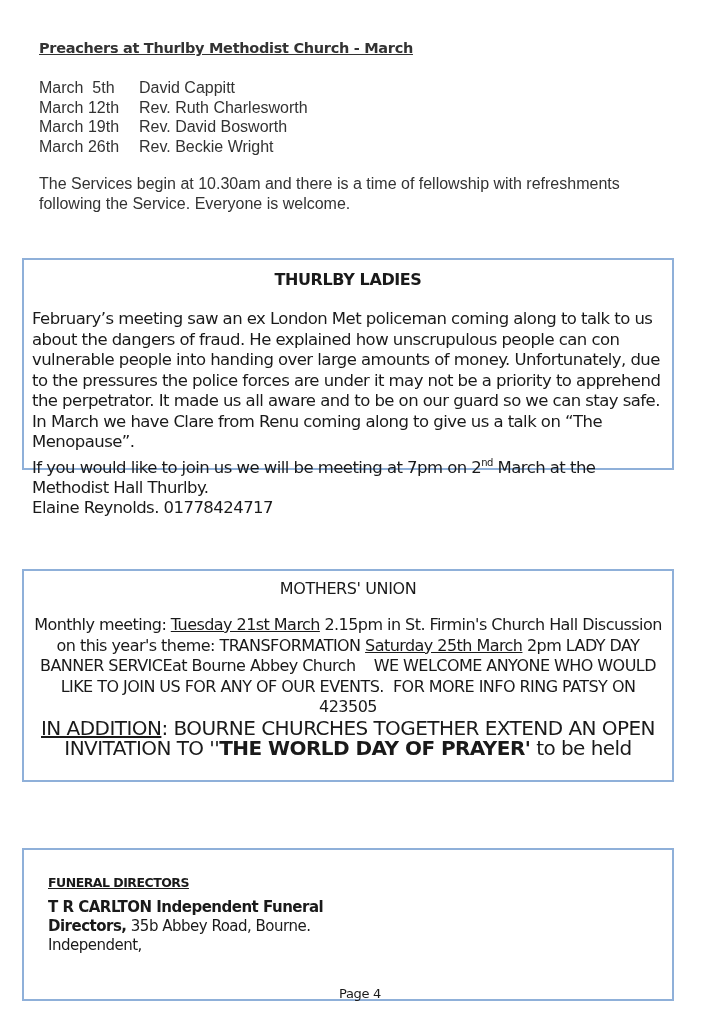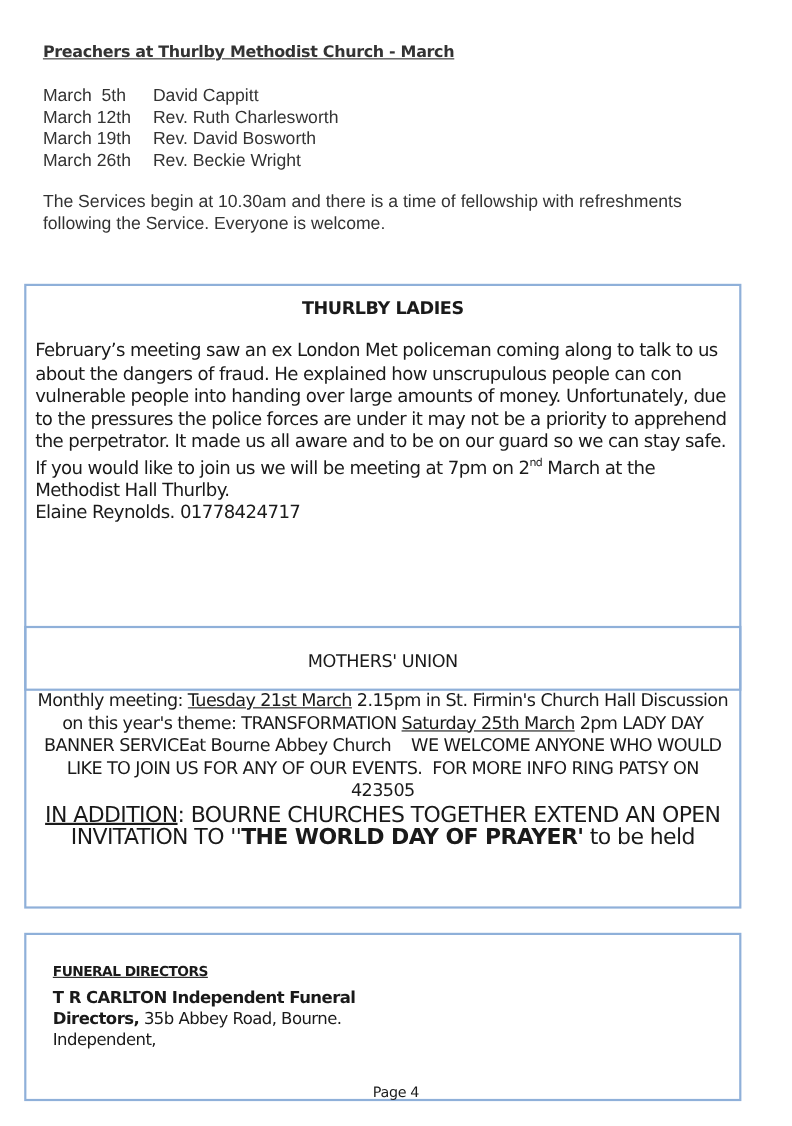--- a/index.html
+++ b/index.html
@@ -6,26 +6,26 @@
   body { width:720px; height:1024px; position:relative; overflow:hidden; color:#1a1a1a; }
 
   #preachers { position:absolute; left:39px; top:40px; width:640px; color:#333; }
   #preachers .title { font-family:"DejaVu Sans", sans-serif; font-size:14.5px; font-weight:bold; text-decoration:underline; margin:0; color:#333; letter-spacing:-0.3px; }
   #preachers .list { margin-top:22px; font-family:"Liberation Sans", sans-serif; font-size:16px; line-height:19.5px; }
   #preachers .row { display:flex; }
   #preachers .row .date { width:100px; }
   #preachers .note { margin-top:18px; font-family:"Liberation Sans", sans-serif; font-size:16px; line-height:19.5px; }
 
   .box { position:absolute; left:22px; width:652px; border:2px solid #8fb0d9; box-sizing:border-box; }
-  #ladies { top:258px; height:370px; padding:8px 8px 0 8px; }
+  #ladies { top:258px; height:212px; padding:8px 8px 0 8px; }
   #ladies .heading { text-align:center; font-family:"DejaVu Sans", sans-serif; font-weight:bold; font-size:16px; margin-top:2px; letter-spacing:-0.4px; }
   #ladies .body { margin-top:20px; font-family:"DejaVu Sans", sans-serif; font-size:16.5px; line-height:20.5px; letter-spacing:-0.55px; }
   #ladies sup { font-size:10px; }
 
-  #mothers { top:569px; height:257px; padding:20px 10px 0 10px; text-align:center; }
+  #mothers { top:569px; height:213px; padding:8px 10px 0 10px; text-align:center; }
   #mothers .heading { font-family:"DejaVu Sans", sans-serif; font-size:16px; margin-top:0; letter-spacing:-0.4px; }
   #mothers .body { margin-top:17px; font-family:"DejaVu Sans", sans-serif; font-size:16px; line-height:20.5px; letter-spacing:-0.55px; }
   #mothers .u { text-decoration:underline; }
   #mothers .addition { margin-top:0; font-family:"DejaVu Sans", sans-serif; font-size:20px; line-height:20.5px; letter-spacing:-0.55px; }
 
   #funeral { top:808px; height:153px; padding:0 24px;margin-top:40px; }
   #funeral .heading { margin-top:25px; font-family:"DejaVu Sans", sans-serif; font-size:12.5px; font-weight:bold; text-decoration:underline; letter-spacing:-0.5px; }
   #funeral .body { margin-top:8px; font-family:"DejaVu Sans", sans-serif; font-size:15px; line-height:19px; letter-spacing:-0.5px; }
 
   #page-num { position:absolute; left:0; width:720px; top:986px; text-align:center; font-family:"DejaVu Sans", sans-serif; font-size:13px; letter-spacing:-0.3px; }
@@ -53,20 +53,21 @@
       <span>Rev. Beckie Wright</span>
     </div>
   </div>
   <div class="note">The Services begin at 10.30am and there is a time of fellowship with refreshments following the Service.  Everyone is welcome.</div>
 </div>
 
 <div id="ladies" class="box" style="border-color: rgb(143, 176, 217);">
   <div class="heading">THURLBY LADIES</div>
   <div class="body">
     <div>February’s meeting saw an ex London Met policeman coming along to talk to us about the dangers of fraud. He explained how unscrupulous people can con vulnerable people into handing over large amounts of money. Unfortunately, due to the pressures the police forces are under it may not be a priority to apprehend the perpetrator. It made us all aware and to be on our guard so we can stay safe.</div>
+    <div>In March we have Clare from Renu coming along to give us a talk on “The Menopause”.</div>
     <div><span>If you would like to join us we will be meeting at 7pm on 2</span><sup>nd</sup><span> March at the Methodist Hall Thurlby.</span></div>
     <div>Elaine Reynolds. 01778424717</div>
   </div>
 </div>
 
 <div id="mothers" class="box" style="border-color: rgb(143, 176, 217);">
   <div class="heading">MOTHERS' UNION</div>
   <div class="body"><span>Monthly meeting: </span><span class="u">Tuesday 21st March</span><span> 2.15pm in St. Firmin's Church Hall Discussion on this year's theme: TRANSFORMATION </span><span class="u">Saturday 25th March</span><span style="white-space:pre-wrap"> 2pm LADY DAY BANNER SERVICEat Bourne Abbey Church    WE WELCOME ANYONE WHO WOULD LIKE TO JOIN US FOR ANY OF OUR EVENTS.  FOR MORE INFO RING PATSY ON 423505</span></div>
   <div class="addition"><span class="u">IN ADDITION</span><span>: BOURNE CHURCHES TOGETHER EXTEND AN OPEN INVITATION TO ''</span><b>THE WORLD DAY OF PRAYER'</b><span> to be held</span></div>
 </div>

